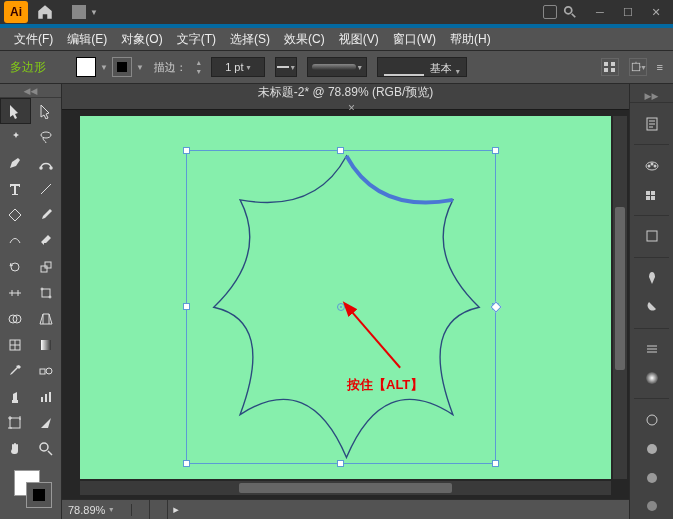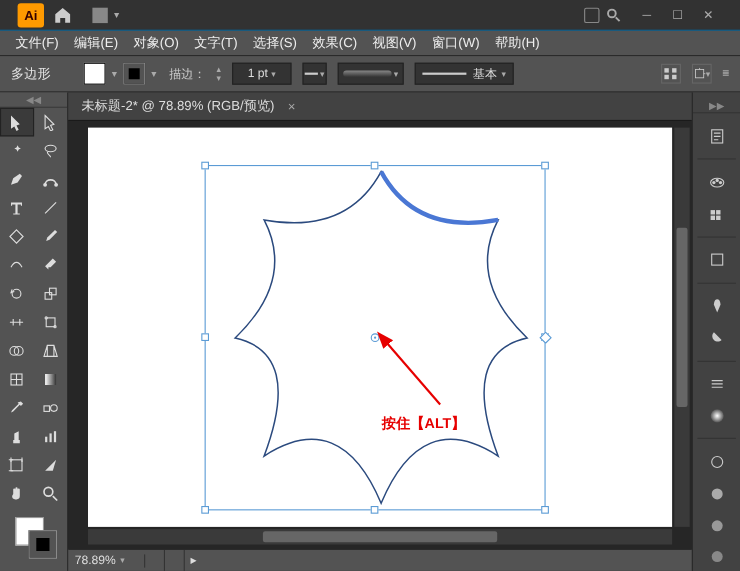--- a/index.html
+++ b/index.html
@@ -1,54 +1,54 @@
 <!DOCTYPE html>
 <html><head>
 <meta charset="utf-8">
 <style>
 * { margin: 0; padding: 0; box-sizing: border-box; font-family: "Microsoft YaHei", Arial, sans-serif; user-select: none; }
 body { width: 673px; height: 519px; background: #323232; overflow: hidden; color: #ccc; font-size: 11px; }
-.titlebar { height: 28px; background: #323232; display: flex; align-items: center; padding: 0 16px; border-bottom: 1px solid #0369a1; }
+.titlebar { height: 28px; background: #323232; display: flex; align-items: center; padding: 0 4px; border-bottom: 4px solid #0369a1; }
 .app-icon { width: 24px; height: 22px; background: #ff9a00; color: #330000; font-weight: bold; font-size: 12px; display: flex; align-items: center; justify-content: center; border-radius: 3px; margin-right: 8px; }
 .home-icon { width: 18px; height: 18px; margin-right: 12px; display: flex; align-items: center; justify-content: center; }
 .layout-btn { display: flex; align-items: center; gap: 4px; padding: 2px 6px; }
 .searchbar { margin-left: auto; display: flex; align-items: center; gap: 6px; }
 .search-icn { width: 14px; height: 14px; border: 1px solid #888; border-radius: 2px; }
 .search-input { background: #535353; border: none; height: 18px; width: 110px; color: #aaa; padding: 0 6px; font-size: 10px; }
 .win-ctrls { display: flex; gap: 2px; margin-left: 10px; }
 .win-btn { width: 26px; height: 18px; display: flex; align-items: center; justify-content: center; color: #aaa; }
 .menubar { height: 22px; background: #535353; display: flex; align-items: center; padding: 0 8px; gap: 2px; }
 .menu-item { padding: 2px 6px; font-size: 12px; color: #eee; }
 .ctrlbar { height: 34px; background: #535353; display: flex; align-items: center; padding: 0 10px; gap: 10px; border-top: 1px solid #2a2a2a; border-bottom: 1px solid #2a2a2a; }
-.shape-label { font-size: 12px; color: #e5e5e5; margin-right: 20px; }
+.shape-label { font-size: 12px; color: #84cc16; margin-right: 20px; }
 .swatch-group { display: flex; align-items: center; gap: 4px; }
 .swatch-fill { width: 20px; height: 20px; background: #fff; border: 1px solid #000; position: relative; }
 .swatch-stroke { width: 20px; height: 20px; background: #000; border: 1px solid #888; box-shadow: inset 0 0 0 4px #535353; }
 .chev { color: #aaa; font-size: 8px; }
 .ctrl-label { color: #ccc; font-size: 11px; }
 .pt-box { background: #333; border: 1px solid #222; height: 20px; width: 54px; display: flex; align-items: center; justify-content: center; color: #ddd; font-size: 11px; }
-.style-drop { background: #333; border: 1px solid #222; height: 20px; width: 90px; display: flex; align-items: center; padding: 0 6px; font-size: 11px; color: #ddd; }
+.style-drop { background: #333; border: 1px solid #222; height: 20px; width: 90px; display: flex; align-items: flex-end; padding: 0 6px; font-size: 11px; color: #ddd; }
 .style-drop .line { flex: 1; height: 2px; background: #ccc; }
 .opts-right { margin-left: auto; display: flex; gap: 10px; align-items: center; }
 .icon-box { width: 18px; height: 18px; border: 1px solid #666; display: flex; align-items: center; justify-content: center; }
 .main { display: flex; height: 435px; }
 .tools { width: 62px; background: #535353; border-right: 1px solid #2a2a2a; display: flex; flex-direction: column; }
 .tool-grid { display: grid; grid-template-columns: 1fr 1fr; }
 .tool { height: 26px; display: flex; align-items: center; justify-content: center; color: #ddd; border: 1px solid transparent; }
 .tool.sel { background: #3a3a3a; border: 1px solid #222; }
 .tool svg { width: 16px; height: 16px; }
 .tool-toggle { height: 14px; display: flex; align-items: center; justify-content: center; color: #888; font-size: 9px; border-bottom: 1px solid #3a3a3a; }
 .fillstroke { height: 46px; display:flex; align-items:center; justify-content:center; position: relative; margin-top: 4px;}
 .fs-fill { width: 26px; height: 26px; background:#fff; border:1px solid #999; position:absolute; left:14px; top:4px; }
 .fs-stroke { width: 26px; height: 26px; background:#000; border:1px solid #999; box-shadow: inset 0 0 0 6px #535353; position:absolute; left:26px; top:16px; }
 .workspace { flex: 1; display: flex; flex-direction: column; background: #262626; }
-.doctab { height: 26px; background: #424242; display: flex; align-items: center; padding: 0 12px; font-size: 12px; color: #ddd; border-bottom: 1px solid #1a1a1a; }
+.doctab { height: 26px; background: #424242; display: flex; align-items: center; padding: 0 12px; font-size: 12px; color: #ddd; border-bottom: 1px solid #1a1a1a; flex-direction: column; }
 .doctab .close { margin-left: 12px; color: #aaa; }
 .canvas-area { flex: 1; position: relative; background: #262626; overflow: hidden; }
-.canvas { position: absolute; left: 18px; top: 6px; right: 18px; bottom: 20px; background: #ffffff; text-decoration: underline; }
+.canvas { position: absolute; left: 18px; top: 6px; right: 18px; bottom: 20px; background: #86efac; text-decoration: underline; }
 .sel-box { position: absolute; left: 106px; top: 34px; width: 310px; height: 314px; border: 1px solid #5b9bd5; }
 .handle { position: absolute; width: 7px; height: 7px; background: #fff; border: 1px solid #5b9bd5; }
 .handle.tl { left:-4px; top:-4px; } .handle.tr { right:-4px; top:-4px; }
 .handle.bl { left:-4px; bottom:-4px; } .handle.br { right:-4px; bottom:-4px; }
 .handle.tm { left:50%; top:-4px; margin-left:-4px; } .handle.bm { left:50%; bottom:-4px; margin-left:-4px; }
 .handle.ml { left:-4px; top:50%; margin-top:-4px; } .handle.mr { right:-4px; top:50%; margin-top:-4px; }
 .edge-dia { position:absolute; width:8px; height:8px; background:#fff; border:1px solid #5b9bd5; transform: rotate(45deg); }
 .center-dot { position:absolute; width:8px; height:8px; border:1px solid #5b9bd5; border-radius:50%; left:50%; top:50%; margin:-4px 0 0 -4px; }
 .center-dot::after { content:""; position:absolute; width:2px; height:2px; background:#5b9bd5; border-radius:50%; left:2px; top:2px; }
 .shape-svg { position:absolute; left:0; top:0; width:100%; height:100%; }

